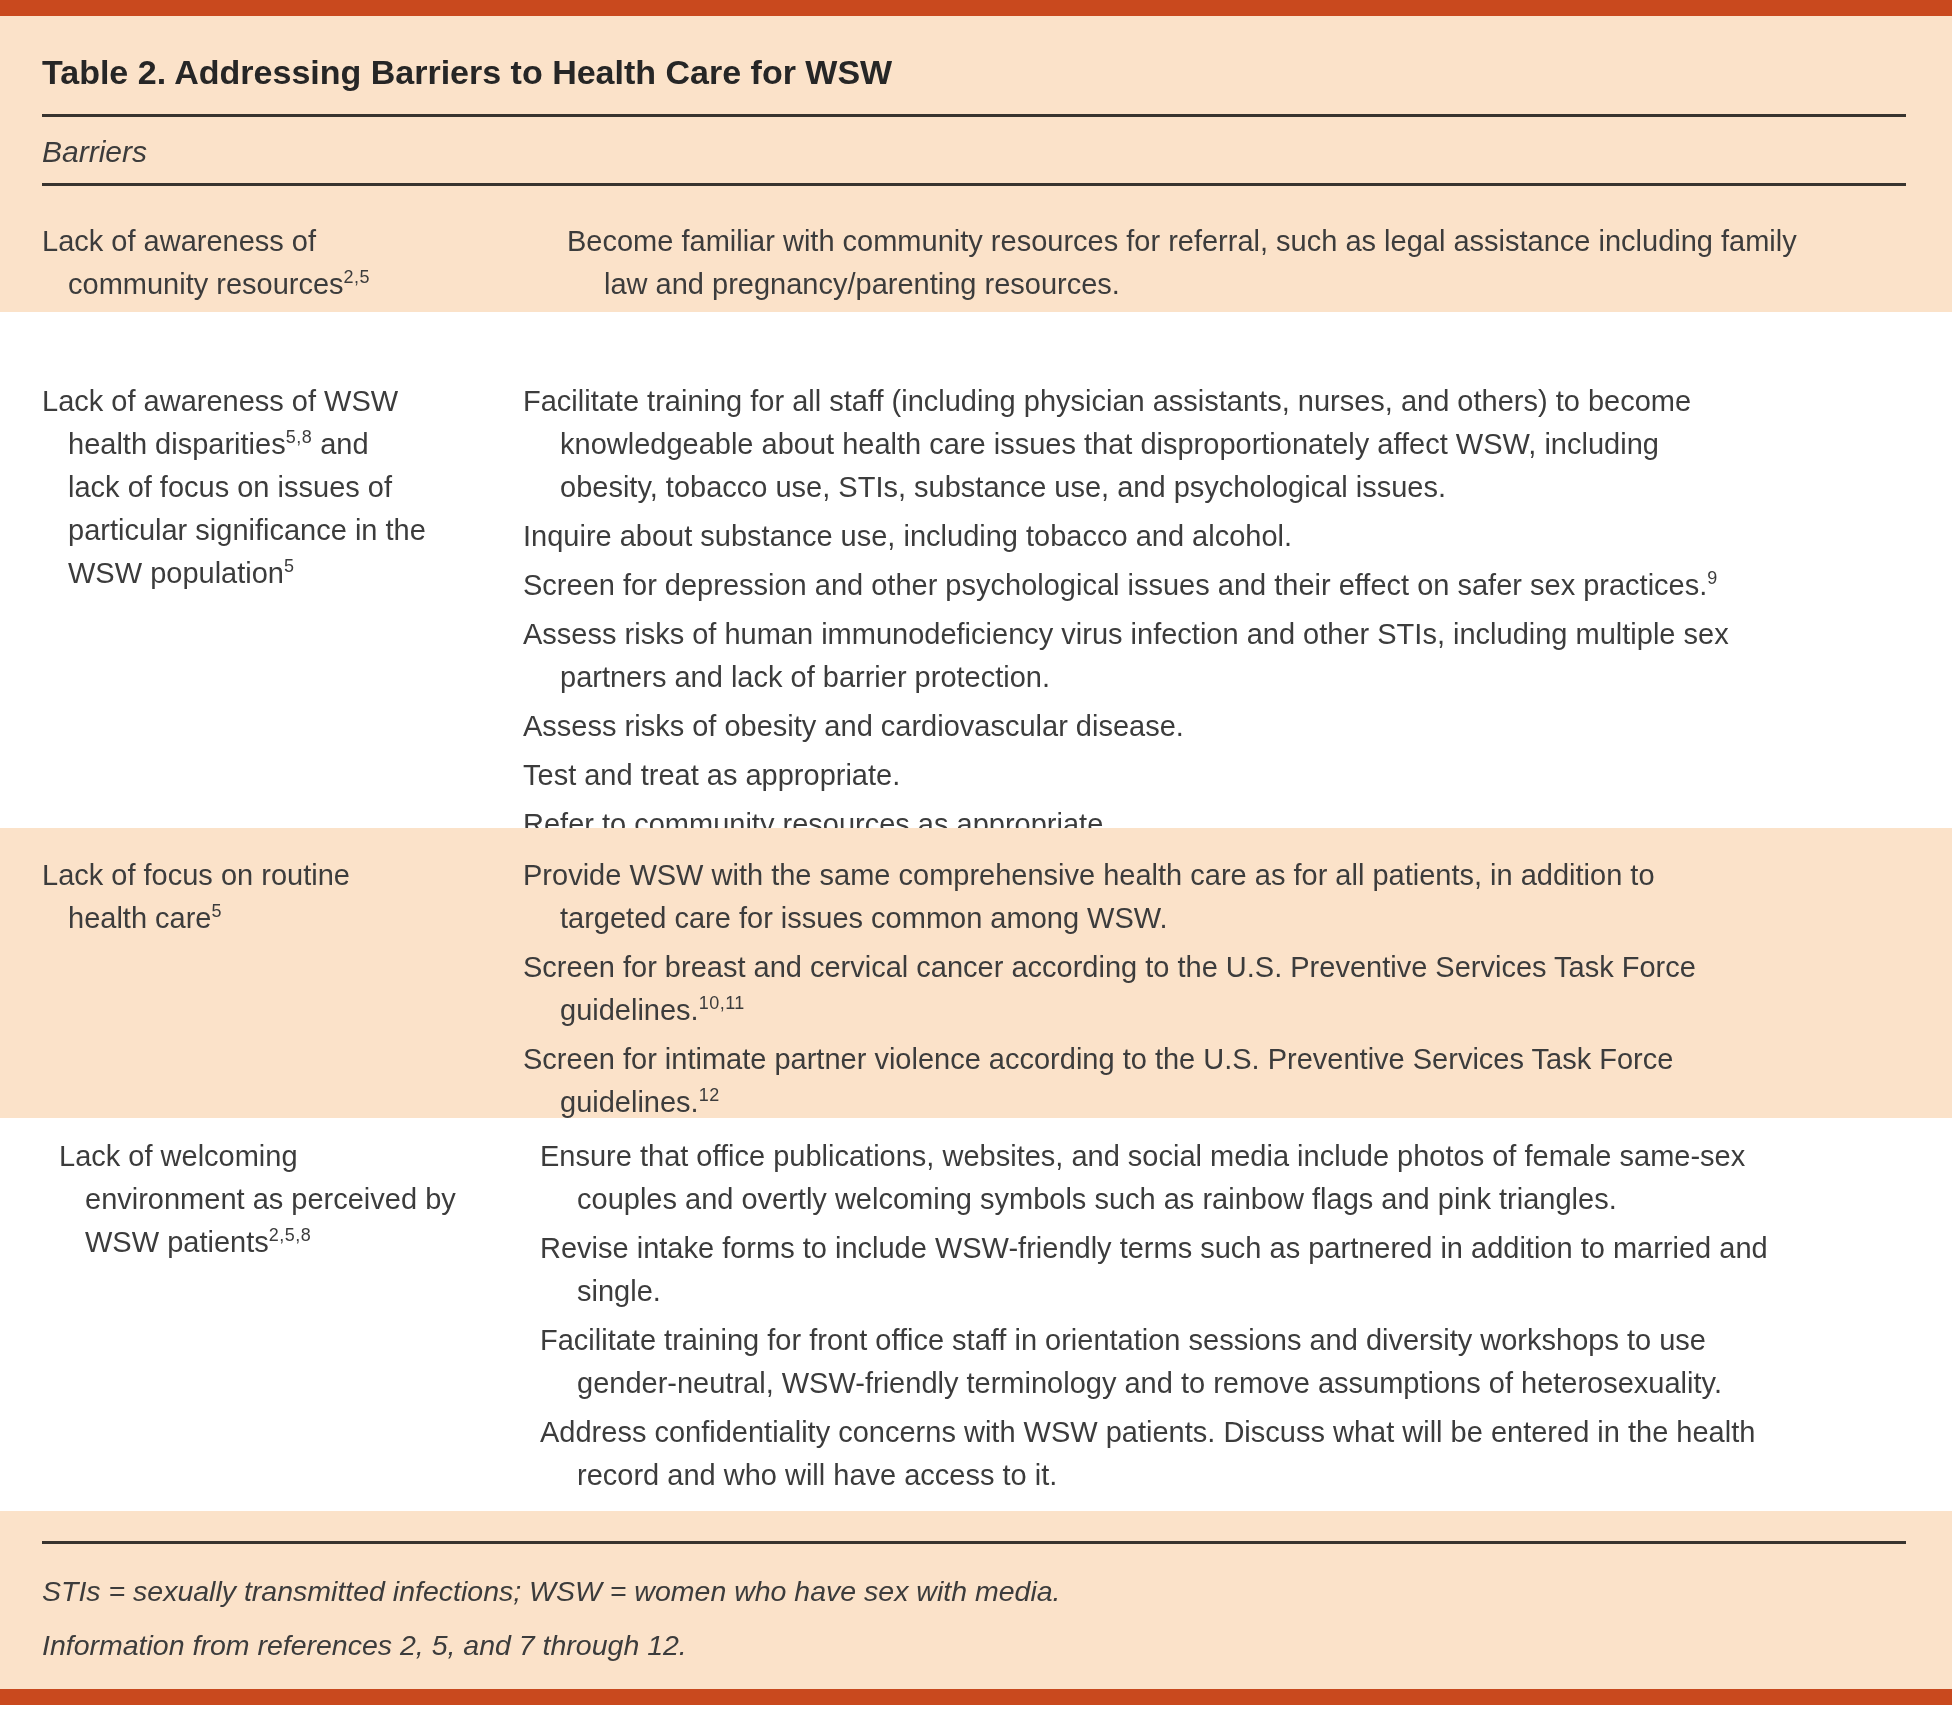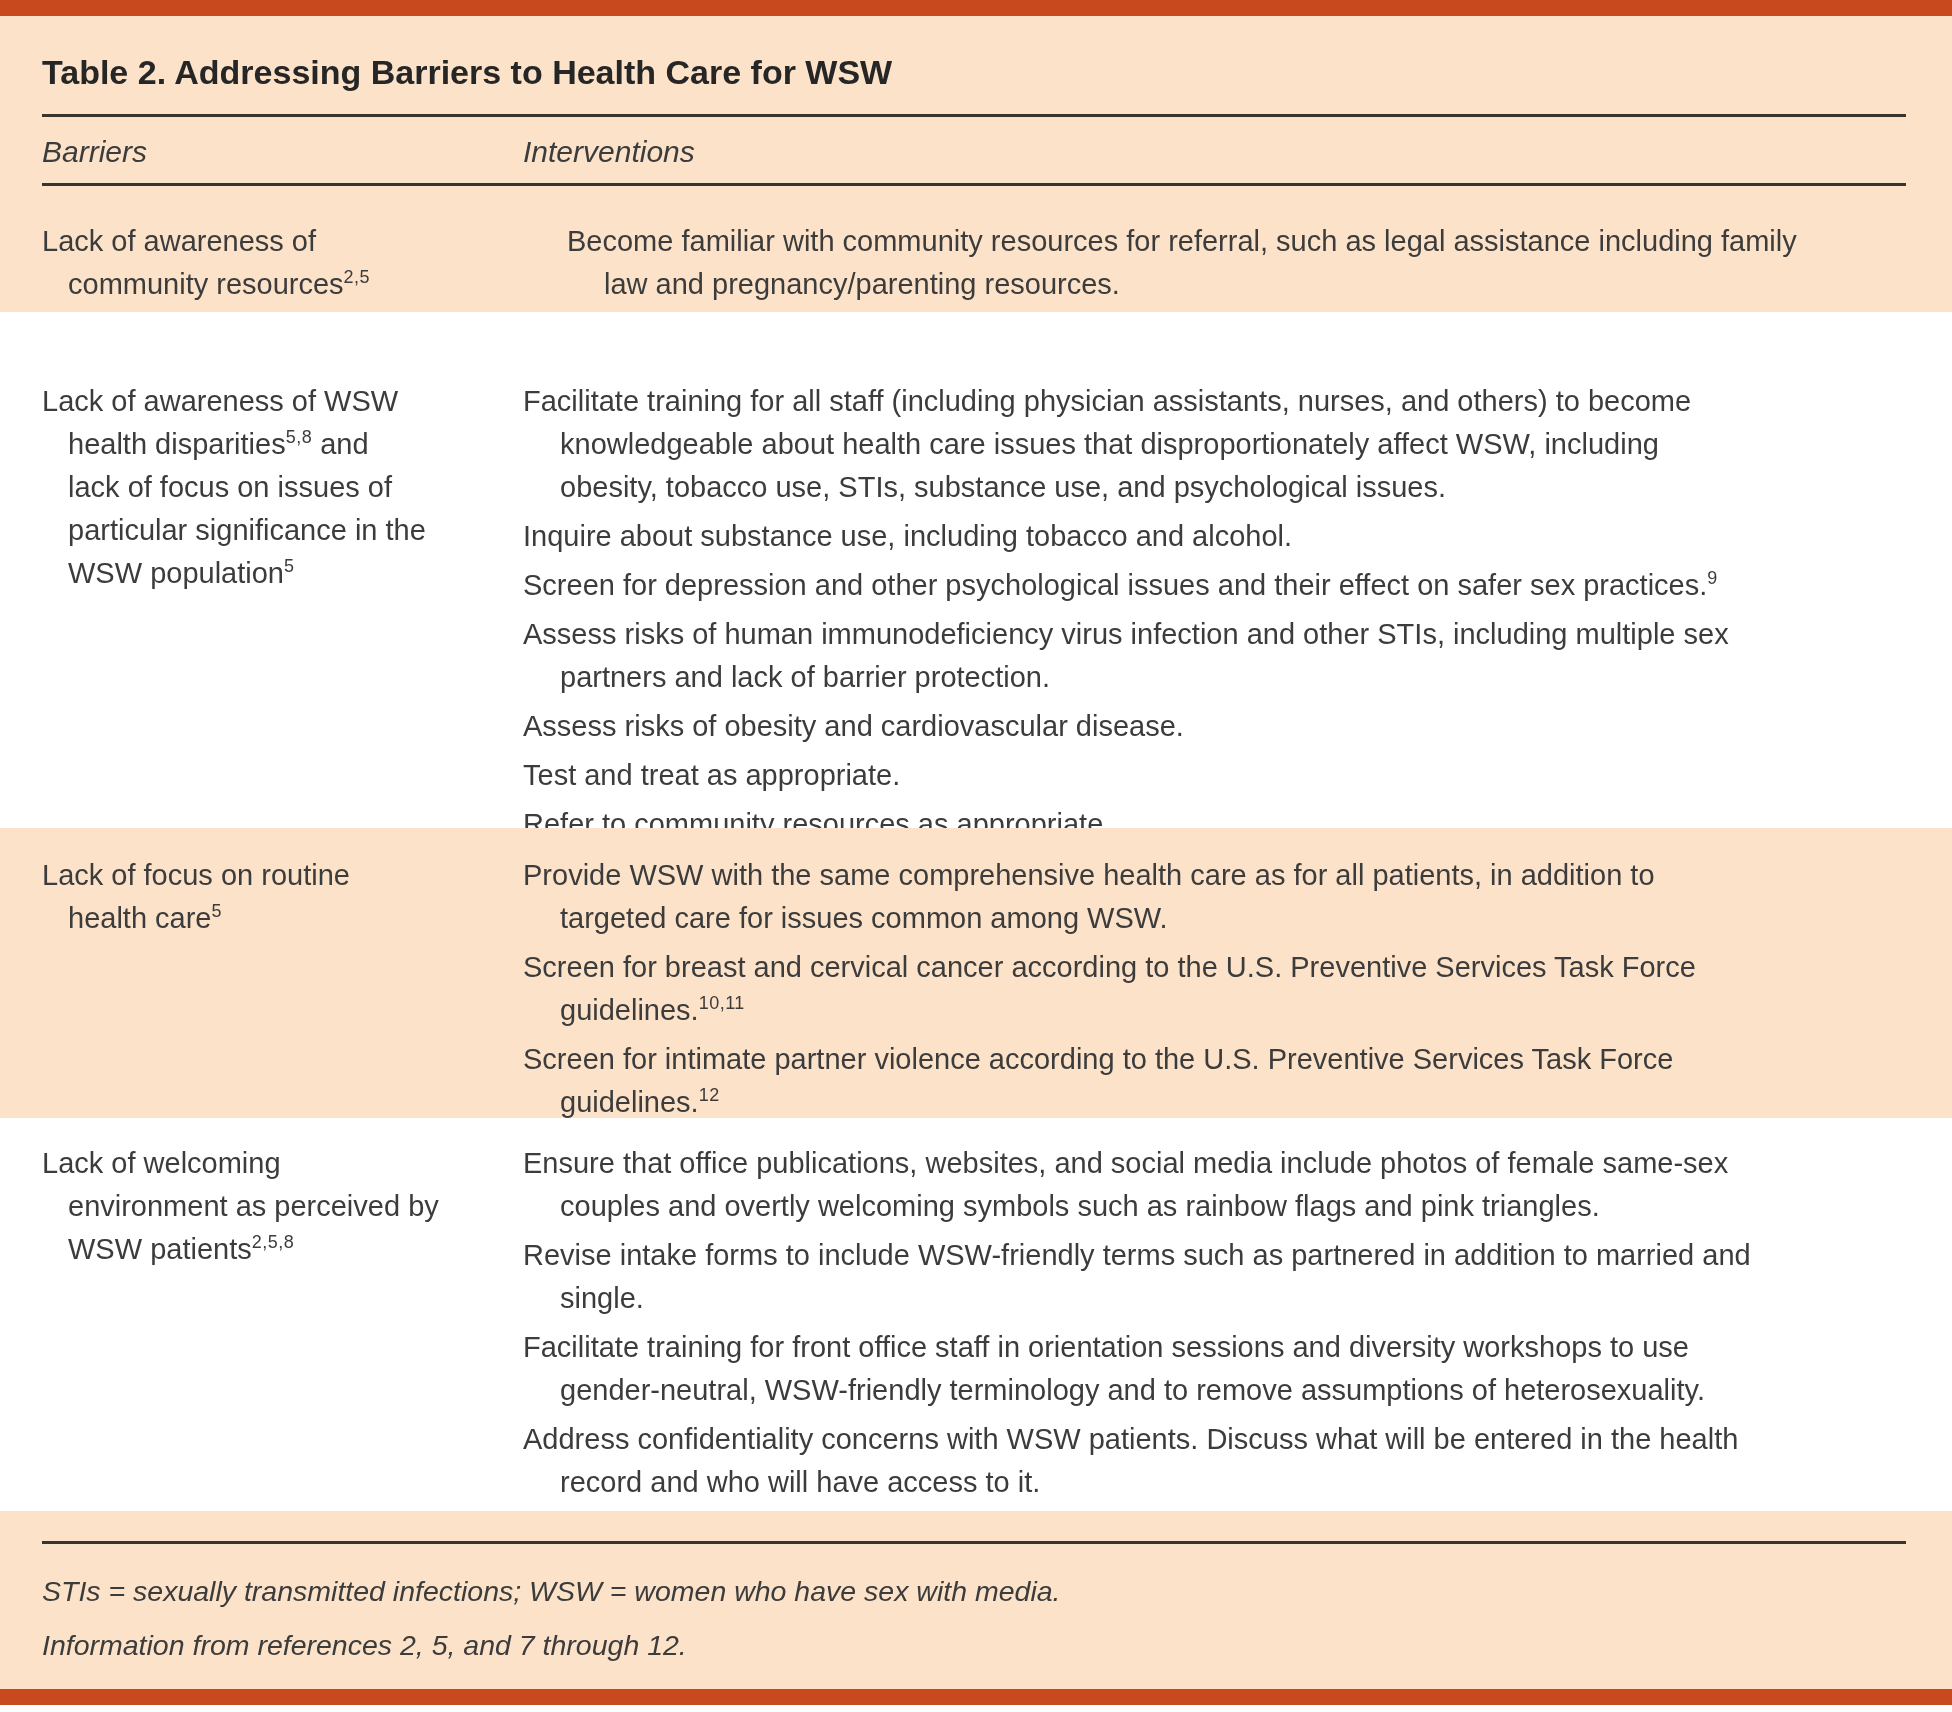--- a/index.html
+++ b/index.html
@@ -50,21 +50,21 @@
     padding: 0 8px 0 42px;
     box-sizing: border-box;
     overflow: hidden;
     font-size: 29px;
     line-height: 43px;
   }
   .row.shaded { background: #fbe2c9; }
   .rows .row:nth-child(1) { height: 110px; padding-top: 18px; gap: 44px; }
   .rows .row:nth-child(2) { height: 516px; padding-top: 68px; }
   .rows .row:nth-child(3) { height: 290px; padding-top: 26px; }
-  .rows .row:nth-child(4) { height: 393px; padding-top: 24px; }
+  .rows .row:nth-child(4) { height: 393px; padding-top: 17px; margin-left: 17px; }
 
   .cell-b {
     white-space: pre-line;
     padding-left: 26px;
     text-indent: -26px;
     padding-right: 20px;
   }
   .cell-i .para {
     margin: 0 0 6px 0;
     white-space: pre-line;
@@ -95,21 +95,20 @@
 
 <div class="page">
 
   <div class="bar"></div>
 
   <div class="head-block">
     <h1 class="table-title">Table 2. Addressing Barriers to Health Care for WSW</h1>
     <hr class="rule">
     <div class="colheads">
       <div>Barriers</div>
-      <div>Interventions</div>
     </div>
     <hr class="rule">
   </div>
 
   <div class="rows" id="rows">
   <div class="row shaded">
     <div class="cell-b">Lack of awareness of
 community resources<sup>2,5</sup></div>
     <div class="cell-i">
           <p class="para">Become familiar with community resources for referral, such as legal assistance including family

